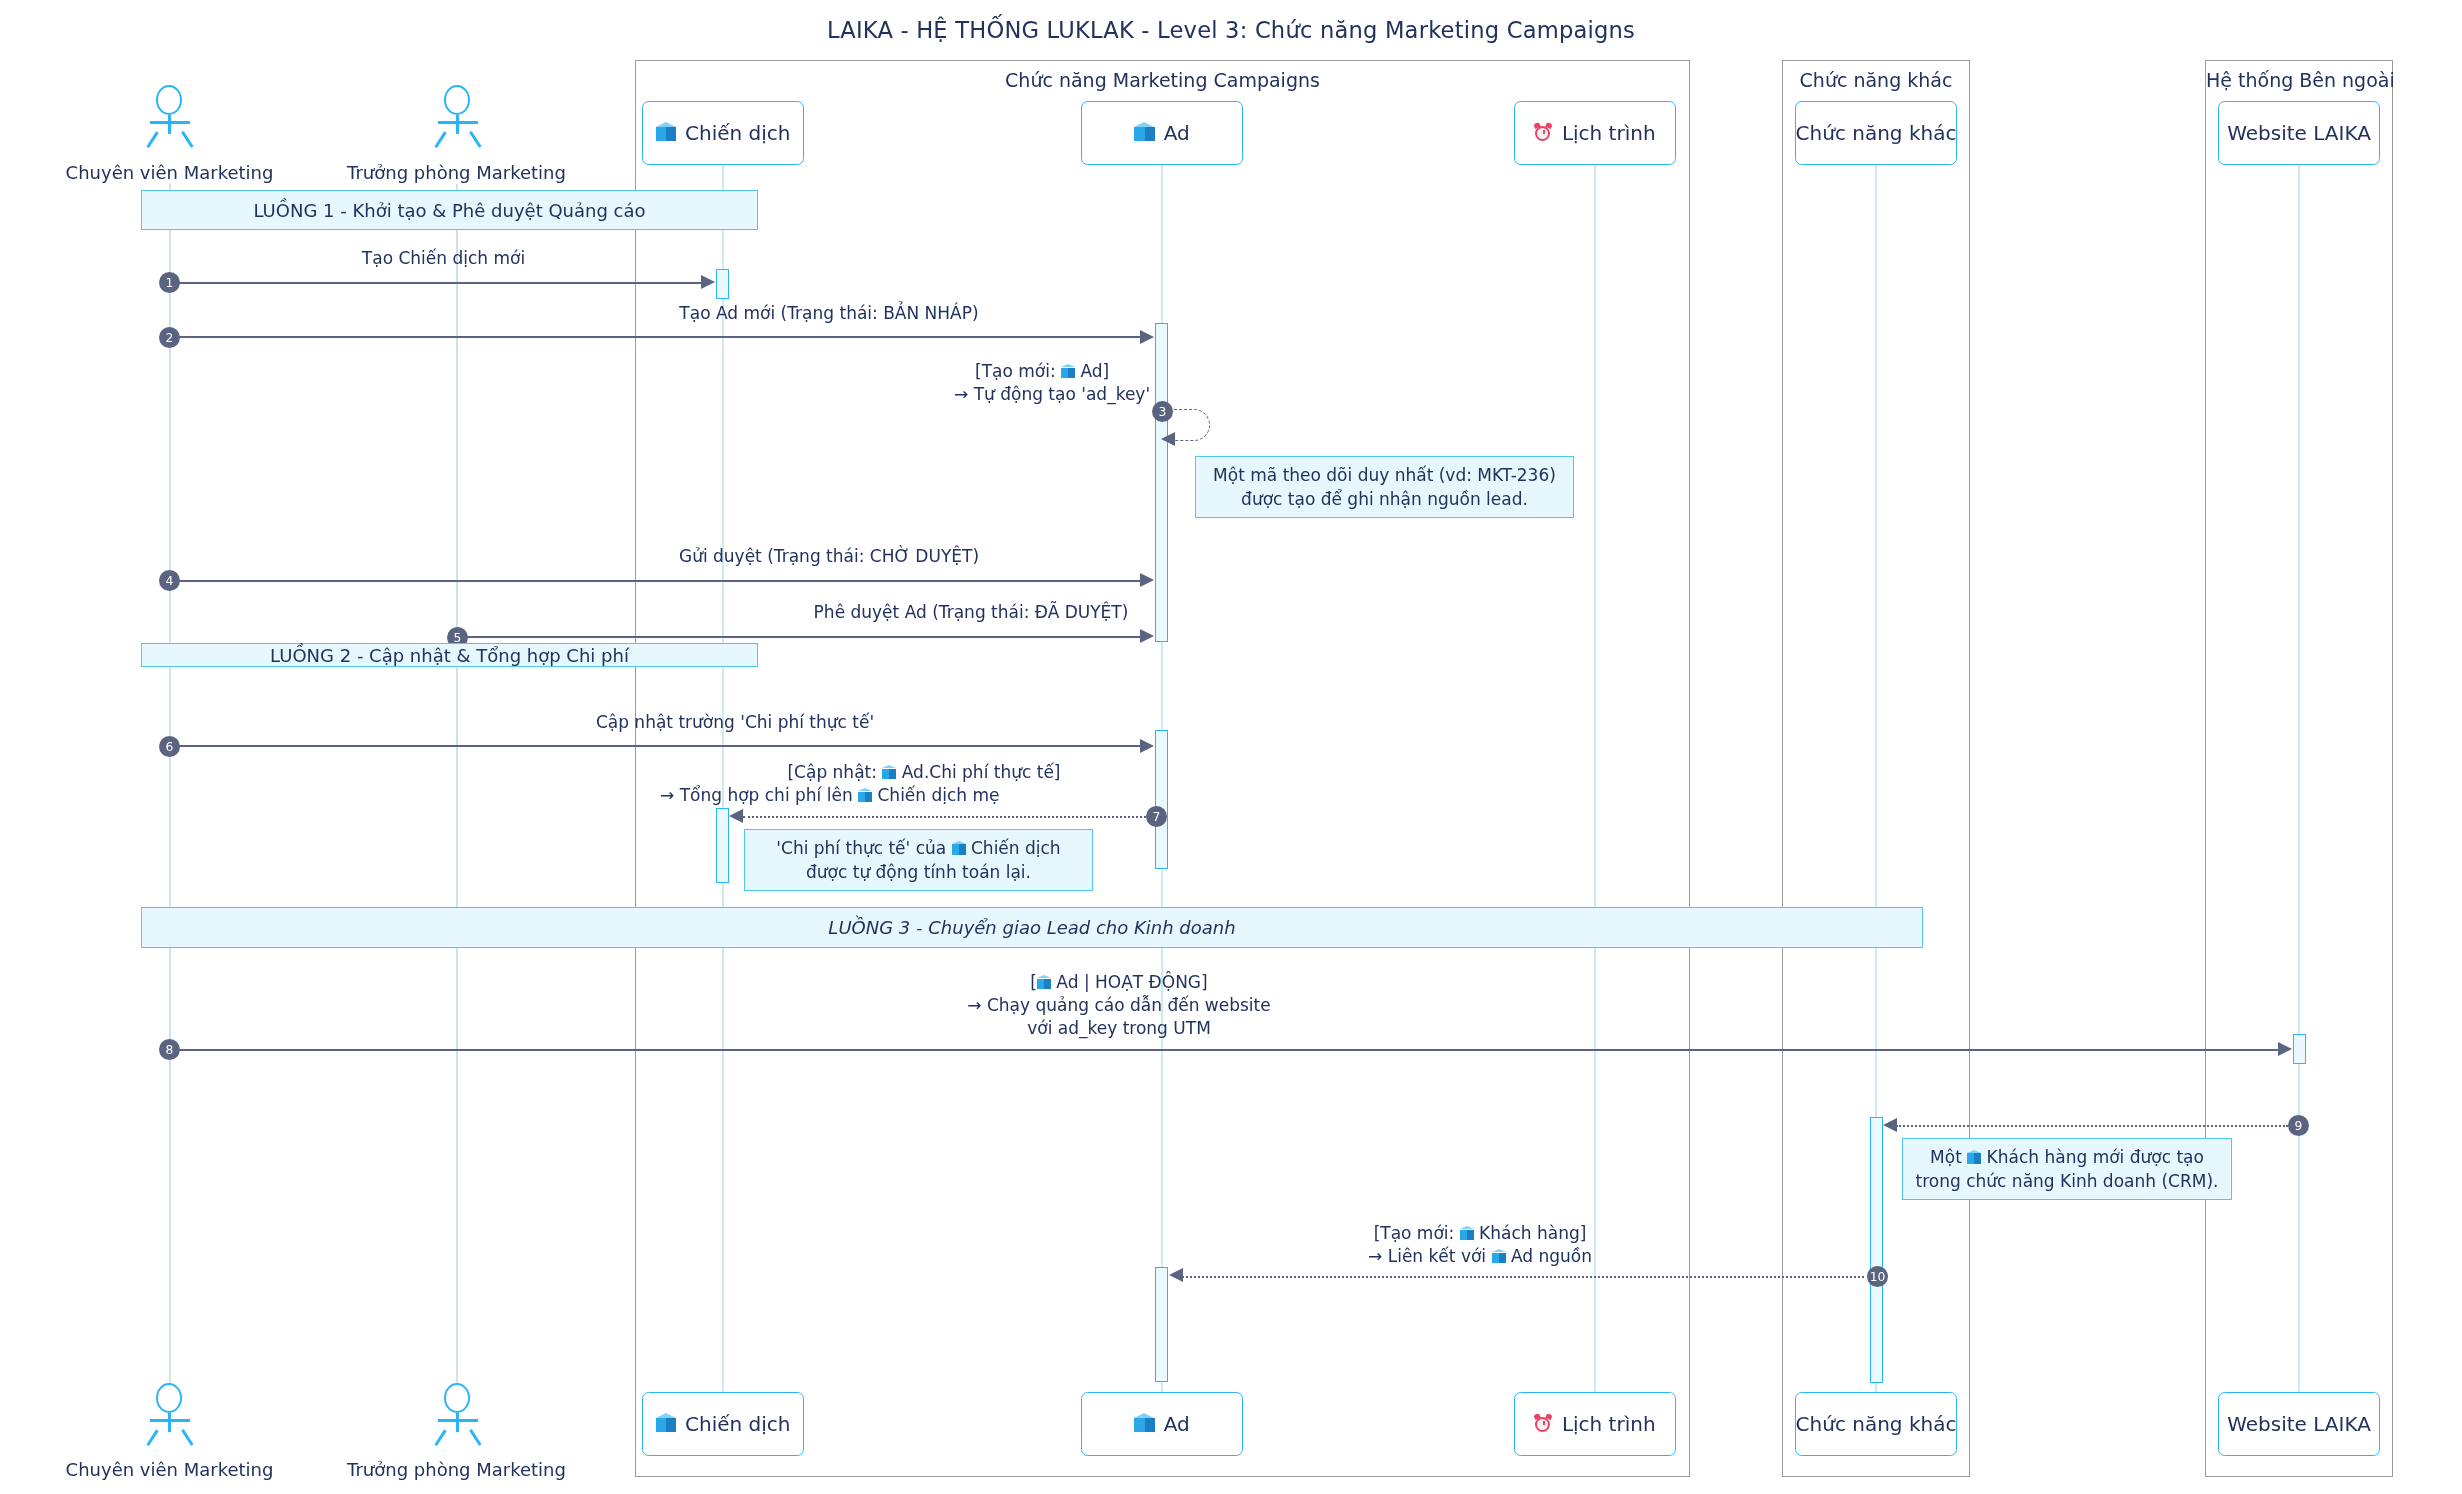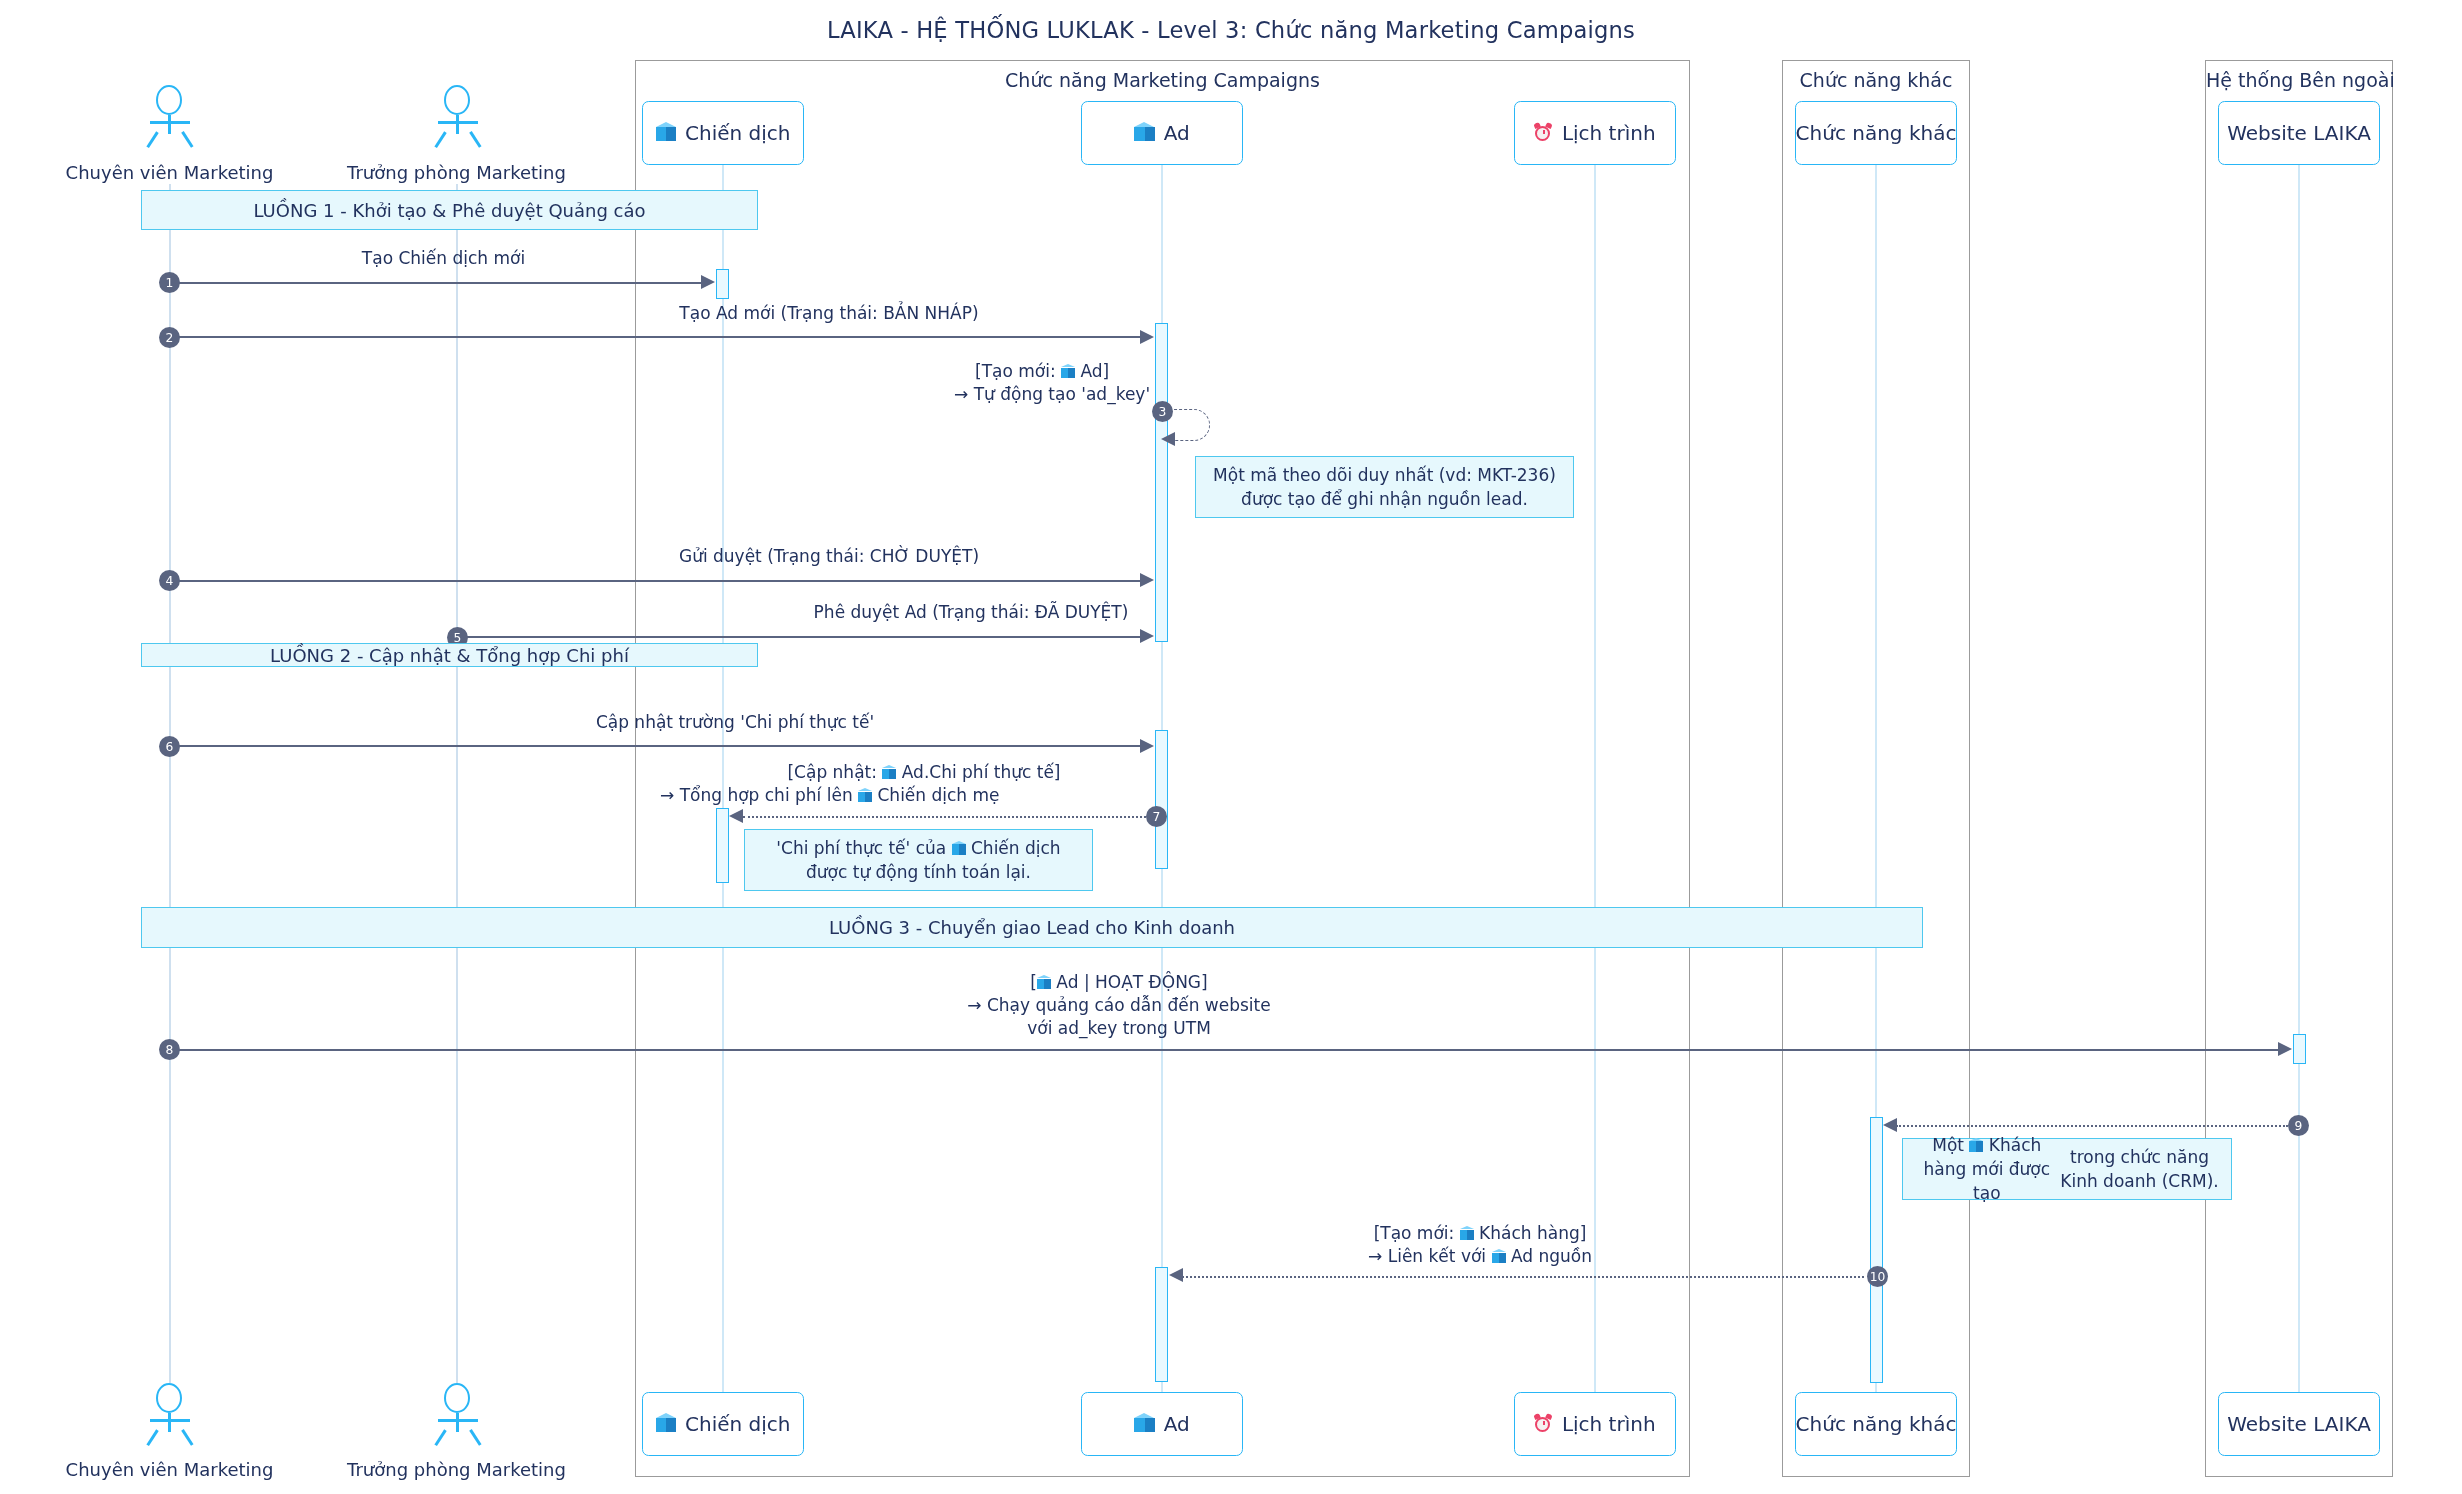--- a/index.html
+++ b/index.html
@@ -254,38 +254,38 @@
   </div>
   <div class="abs seq-num" style="left:1146px;top:806px;">7</div>
   <div class="abs msg-line dotted" style="left:743px;top:816px;width:403px;"></div>
   <div class="abs arrow-l" style="left:729px;top:809px;"></div>
 
   <div class="abs note" style="left:744px;top:829px;width:349px;height:62px;flex-direction:column;">
     <div><span>'Chi phí thực tế' của </span><span class="cube-ico sm"><i class="top"></i><i class="lft"></i><i class="rgt"></i></span><span> Chiến dịch</span></div>
     <div>được tự động tính toán lại.</div>
   </div>
 
-  <div class="abs flow-banner" style="left:141px;top:907px;width:1782px;height:41px;">
+  <div class="abs flow-banner" style="left:141px;top:907px;width:1782px;height:41px;font-style:italic;">
     <span>LUỒNG 3 - Chuyển giao Lead cho Kinh doanh</span>
   </div>
 
   <div class="abs msg-text" style="left:808px;top:971px;width:622px;">
     <div><span>[</span><span class="cube-ico sm"><i class="top"></i><i class="lft"></i><i class="rgt"></i></span><span> Ad | HOẠT ĐỘNG]</span></div>
     <div>→ Chạy quảng cáo dẫn đến website</div>
     <div>với ad_key trong UTM</div>
   </div>
   <div class="abs seq-num" style="left:159px;top:1039px;">8</div>
   <div class="abs msg-line" style="left:175px;top:1049px;width:2104px;"></div>
   <div class="abs arrow-r" style="left:2278px;top:1042px;"></div>
 
   <div class="abs seq-num" style="left:2288px;top:1115px;">9</div>
   <div class="abs msg-line dotted" style="left:1896px;top:1125px;width:392px;"></div>
   <div class="abs arrow-l" style="left:1883px;top:1118px;"></div>
 
-  <div class="abs note" style="left:1902px;top:1138px;width:330px;height:62px;flex-direction:row;">
+  <div class="abs note" style="left:1902px;top:1138px;width:330px;height:62px;flex-direction:column;">
     <div><span>Một </span><span class="cube-ico sm"><i class="top"></i><i class="lft"></i><i class="rgt"></i></span><span> Khách hàng mới được tạo</span></div>
     <div>trong chức năng Kinh doanh (CRM).</div>
   </div>
 
   <div class="abs msg-text" style="left:1169px;top:1222px;width:622px;">
     <div><span>[Tạo mới: </span><span class="cube-ico sm"><i class="top"></i><i class="lft"></i><i class="rgt"></i></span><span> Khách hàng]</span></div>
     <div><span>→ Liên kết với </span><span class="cube-ico sm"><i class="top"></i><i class="lft"></i><i class="rgt"></i></span><span> Ad nguồn</span></div>
   </div>
   <div class="abs seq-num" style="left:1867px;top:1266px;">10</div>
   <div class="abs msg-line dotted" style="left:1182px;top:1276px;width:682px;"></div>

